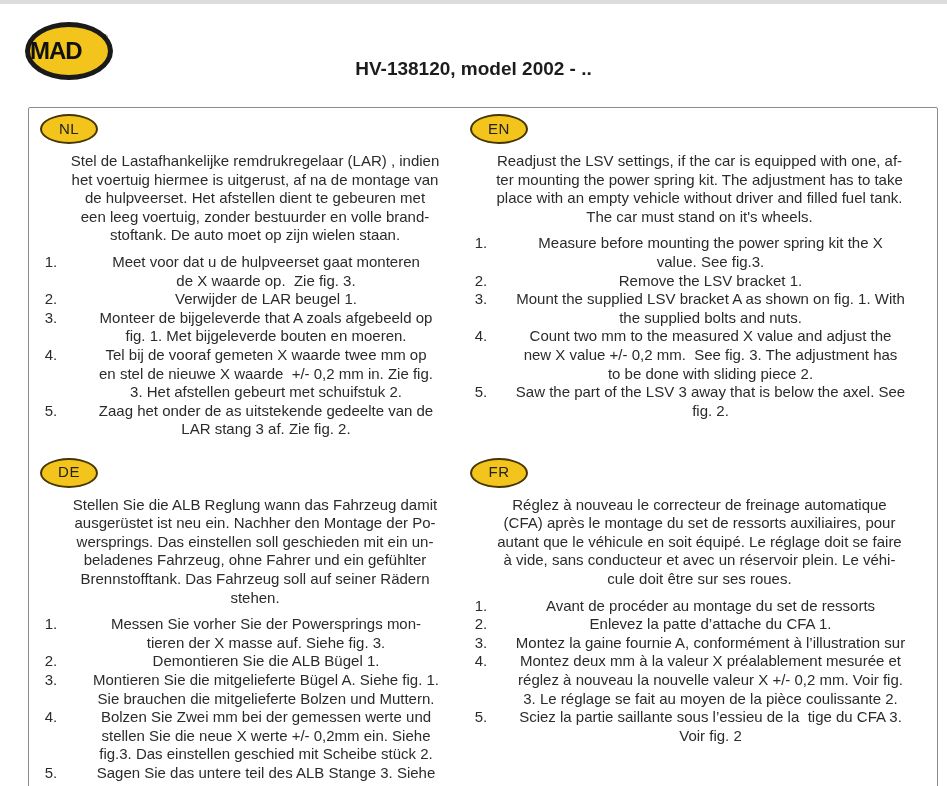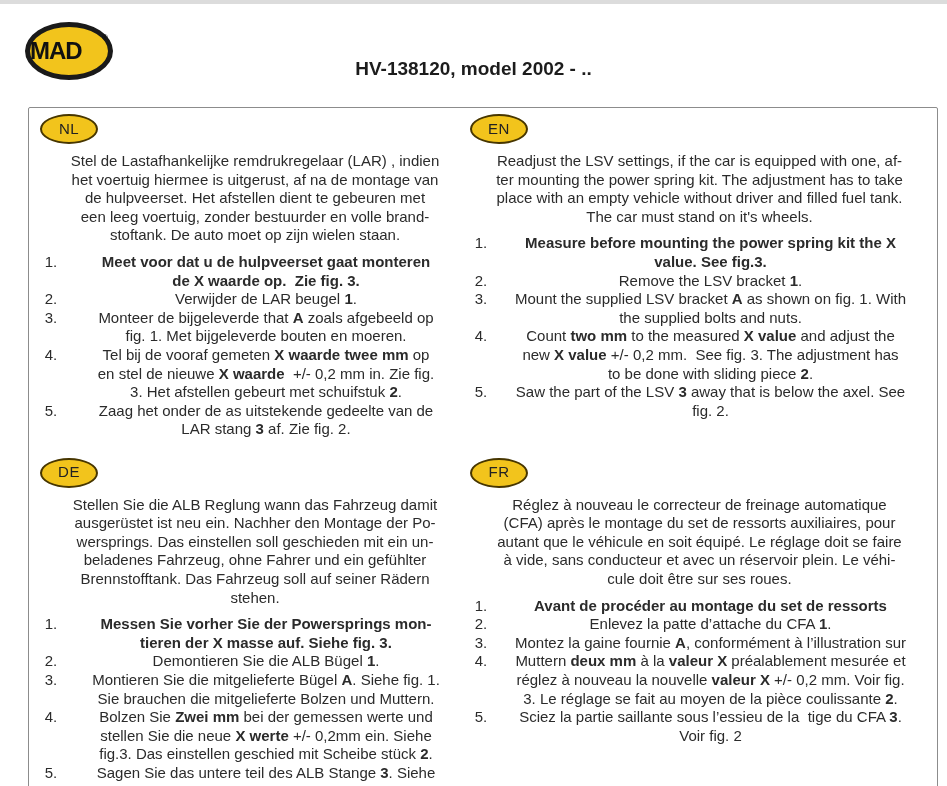--- a/index.html
+++ b/index.html
@@ -63,21 +63,21 @@
     border-radius:50%;
     display:flex;align-items:center;justify-content:center;
     font-size:15px;color:#222;letter-spacing:.5px;
     margin:0 0 3px 0;
   }
   .intro{margin:8px;padding:0;}
   .steps{margin:0;padding:0;}
   .step{display:flex;}
   .step .num{flex:0 0 22px;}
   .step .step-body{flex:1;}
-  b{font-weight:bold;}
+  b{font-weight:normal;}
 </style>
 </head>
 <body>
 
 <div class="page" style="--badge-fill: #F2C41C; --badge-border: #473600; --logo-fill: #F2C41C; --logo-border: #1A1A1A; --frame-border: #8C8C8C; --text: #2B2B2B;">
   <div class="scan-strip"></div>
 
   <header class="header">
     <div class="logo">
       <span class="logo-text">MAD</span>
@@ -180,21 +180,21 @@
           <div class="step">
             <span class="num">2.</span>
             <span class="step-body"><span>Enlevez la patte d’attache du CFA </span><b>1</b><span>.</span></span>
           </div>
           <div class="step">
             <span class="num">3.</span>
             <span class="step-body"><span>Montez la gaine fournie </span><b>A</b><span>, conformément à l’illustration sur</span><br></span>
           </div>
           <div class="step">
             <span class="num">4.</span>
-            <span class="step-body"><span>Muttern </span><b>deux mm</b><span> à la </span><b>valeur X</b><span> préalablement mesurée et</span><br><span>réglez à nouveau la nouvelle </span><b>valeur X</b><span> +/- 0,2 mm. Voir fig.</span><br><span>3. Le réglage se fait au moyen de la pièce coulissante </span><b>2</b><span>.</span></span>
+            <span class="step-body"><span>Montez </span><b>deux mm</b><span> à la </span><b>valeur X</b><span> préalablement mesurée et</span><br><span>réglez à nouveau la nouvelle </span><b>valeur X</b><span> +/- 0,2 mm. Voir fig.</span><br><span>3. Le réglage se fait au moyen de la pièce coulissante </span><b>2</b><span>.</span></span>
           </div>
           <div class="step">
             <span class="num">5.</span>
             <span class="step-body"><span>Sciez la partie saillante sous l’essieu de la&nbsp; tige du CFA </span><b>3</b><span>.</span><br><span>Voir fig. 2</span></span>
           </div>
         </div>
     </section>
 
   </main>
 </div>

